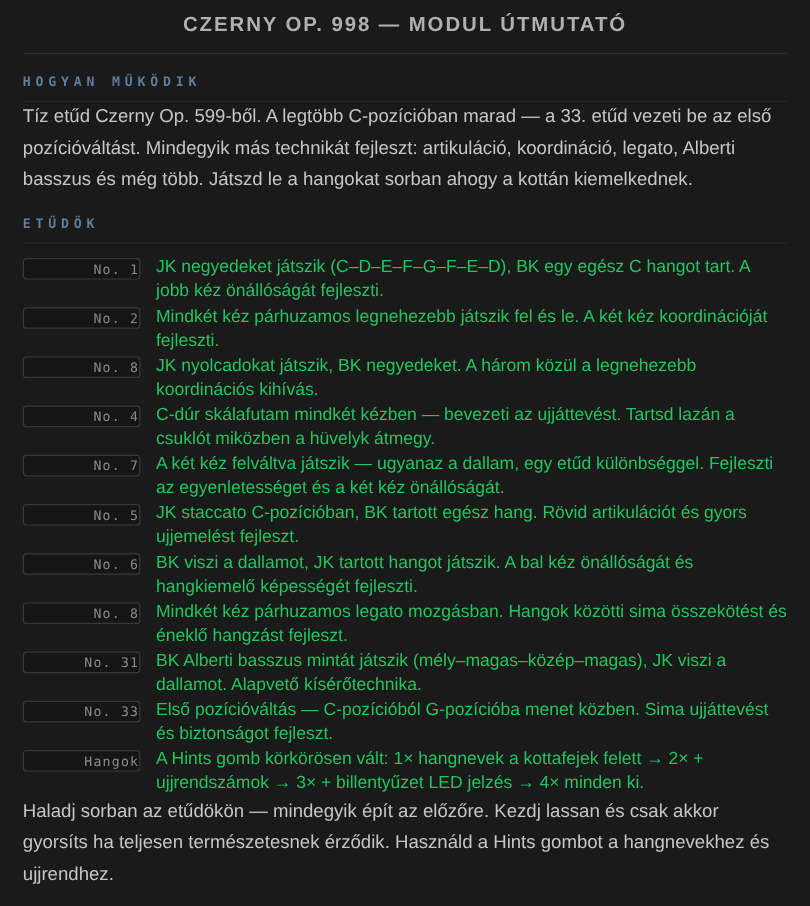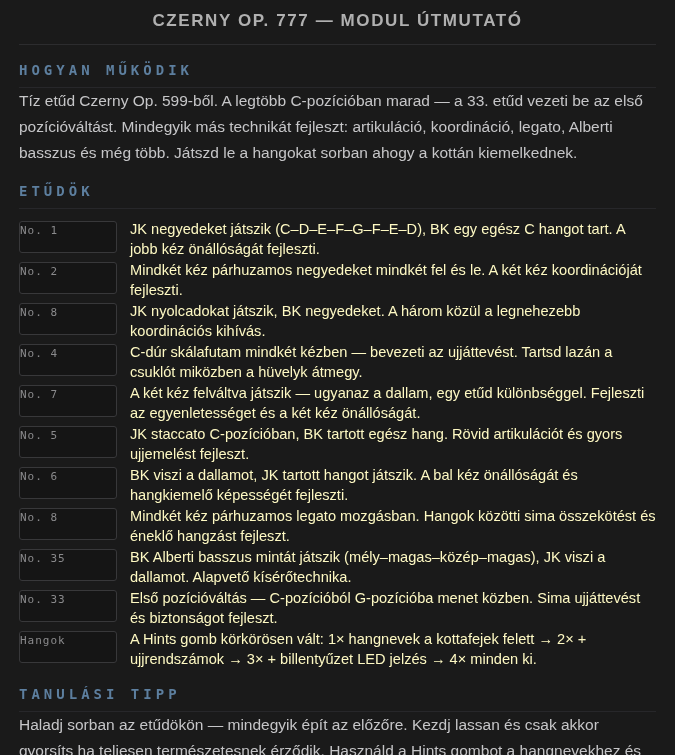--- a/index.html
+++ b/index.html
@@ -27,21 +27,21 @@
   .title-divider {
     border: none;
     border-top: 1px solid #2c2c2e;
     margin: 13px 0 0;
   }
   .section-heading {
     margin: 0;
     padding: 0 0 9px;
     margin-top: 17px;
     font-family: "DejaVu Sans Mono", monospace;
-    font-size: 14px;
+    font-size: 11px;
     font-weight: bold;
     letter-spacing: 4px;
     color: #5d7f9f;
     border-bottom: 1px solid #27272a;
   }
   .section-heading.first { margin-top: 17px; }
   .body-para {
     margin: 0 0 0;
     font-size: 15.5px;
     line-height: 26px;
@@ -59,51 +59,51 @@
   .badge {
     flex: 0 0 98px;
     margin-top: 2px;
     background: #151515;
     border: 1px solid #38383a;
     border-radius: 3px;
     color: #8a8a8c;
     font-family: "DejaVu Sans Mono", monospace;
     font-size: 11px;
     letter-spacing: 1px;
-    text-align: left;
-    padding: 2px 0 15px;
+    text-align: right;
+    padding: 2px 0 1px;
   }
   .etude-text {
     margin: 0;
     font-size: 14.6px;
     line-height: 20px;
-    color: #fef9c3;
+    color: #22c55e;
   }
 </style>
 </head>
 <body>
 
 <div class="page">
 
-  <h1 class="app-title">CZERNY OP. 777 — MODUL ÚTMUTATÓ</h1>
+  <h1 class="app-title">CZERNY OP. 998 — MODUL ÚTMUTATÓ</h1>
   <hr class="title-divider">
 
   <h2 class="section-heading first">HOGYAN MŰKÖDIK</h2>
   <p class="body-para">Tíz etűd Czerny Op. 599-ből. A legtöbb C-pozícióban marad — a 33. etűd vezeti be az első pozícióváltást. Mindegyik más technikát fejleszt: artikuláció, koordináció, legato, Alberti basszus és még több. Játszd le a hangokat sorban ahogy a kottán kiemelkednek.</p>
 
   <h2 class="section-heading">ETŰDÖK</h2>
 
   <div class="etude-list">
     <div class="etude-row">
       <span class="badge">No. 1</span>
       <p class="etude-text">JK negyedeket játszik (C–D–E–F–G–F–E–D), BK egy egész C hangot tart. A jobb kéz önállóságát fejleszti.</p>
     </div>
     <div class="etude-row">
       <span class="badge">No. 2</span>
-      <p class="etude-text">Mindkét kéz párhuzamos negyedeket mindkét fel és le. A két kéz koordinációját fejleszti.</p>
+      <p class="etude-text">Mindkét kéz párhuzamos legnehezebb játszik fel és le. A két kéz koordinációját fejleszti.</p>
     </div>
     <div class="etude-row">
       <span class="badge">No. 8</span>
       <p class="etude-text">JK nyolcadokat játszik, BK negyedeket. A három közül a legnehezebb koordinációs kihívás.</p>
     </div>
     <div class="etude-row">
       <span class="badge">No. 4</span>
       <p class="etude-text">C-dúr skálafutam mindkét kézben — bevezeti az ujjáttevést. Tartsd lazán a csuklót miközben a hüvelyk átmegy.</p>
     </div>
     <div class="etude-row">
@@ -116,29 +116,28 @@
     </div>
     <div class="etude-row">
       <span class="badge">No. 6</span>
       <p class="etude-text">BK viszi a dallamot, JK tartott hangot játszik. A bal kéz önállóságát és hangkiemelő képességét fejleszti.</p>
     </div>
     <div class="etude-row">
       <span class="badge">No. 8</span>
       <p class="etude-text">Mindkét kéz párhuzamos legato mozgásban. Hangok közötti sima összekötést és éneklő hangzást fejleszt.</p>
     </div>
     <div class="etude-row">
-      <span class="badge">No. 35</span>
+      <span class="badge">No. 31</span>
       <p class="etude-text">BK Alberti basszus mintát játszik (mély–magas–közép–magas), JK viszi a dallamot. Alapvető kísérőtechnika.</p>
     </div>
     <div class="etude-row">
       <span class="badge">No. 33</span>
       <p class="etude-text">Első pozícióváltás — C-pozícióból G-pozícióba menet közben. Sima ujjáttevést és biztonságot fejleszt.</p>
     </div>
     <div class="etude-row">
       <span class="badge">Hangok</span>
       <p class="etude-text">A Hints gomb körkörösen vált: 1× hangnevek a kottafejek felett → 2× + ujjrendszámok → 3× + billentyűzet LED jelzés → 4× minden ki.</p>
     </div>
   </div>
 
-  <h2 class="section-heading">TANULÁSI TIPP</h2>
   <p class="body-para">Haladj sorban az etűdökön — mindegyik épít az előzőre. Kezdj lassan és csak akkor gyorsíts ha teljesen természetesnek érződik. Használd a Hints gombot a hangnevekhez és ujjrendhez.</p>
 
 </div>
 
 </body></html>

